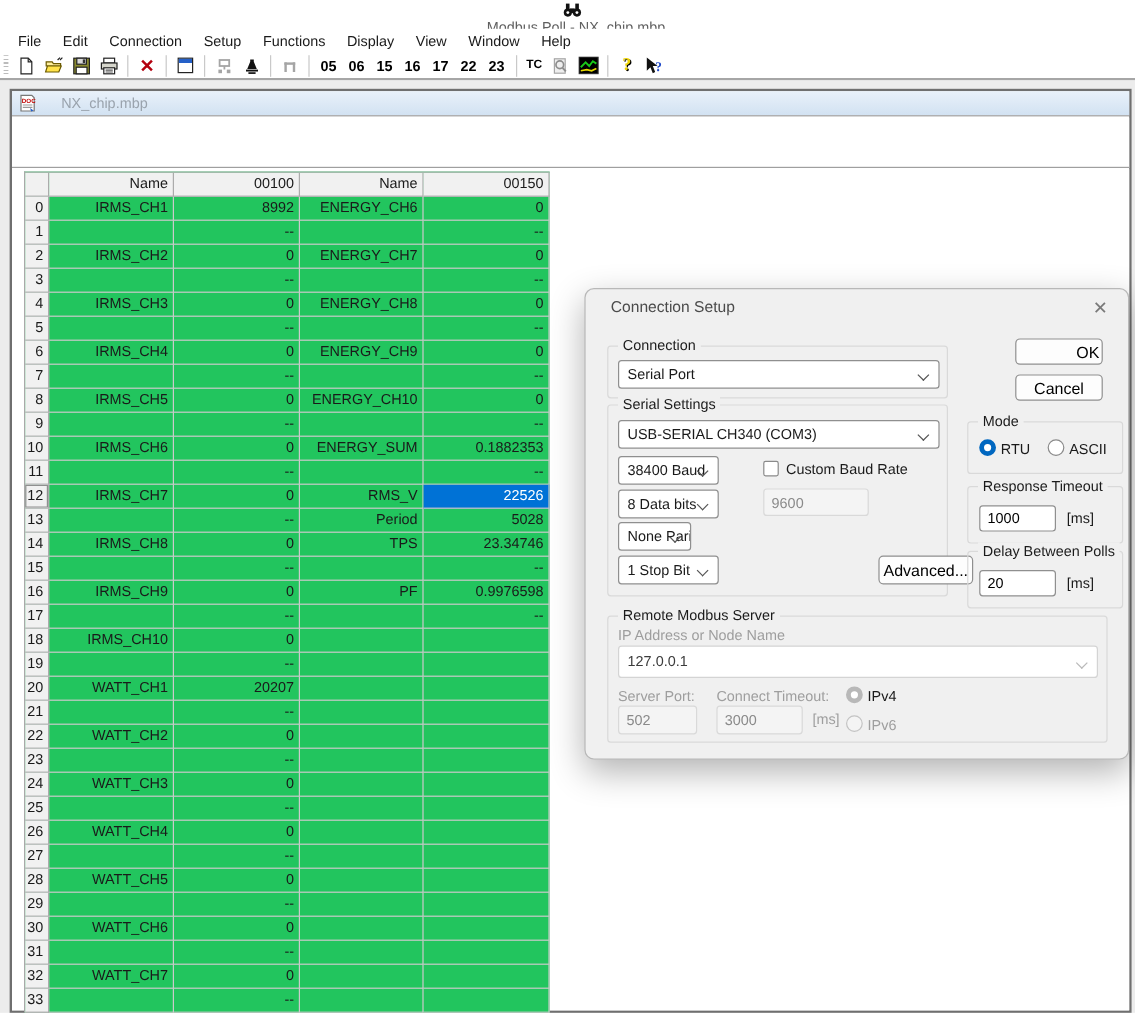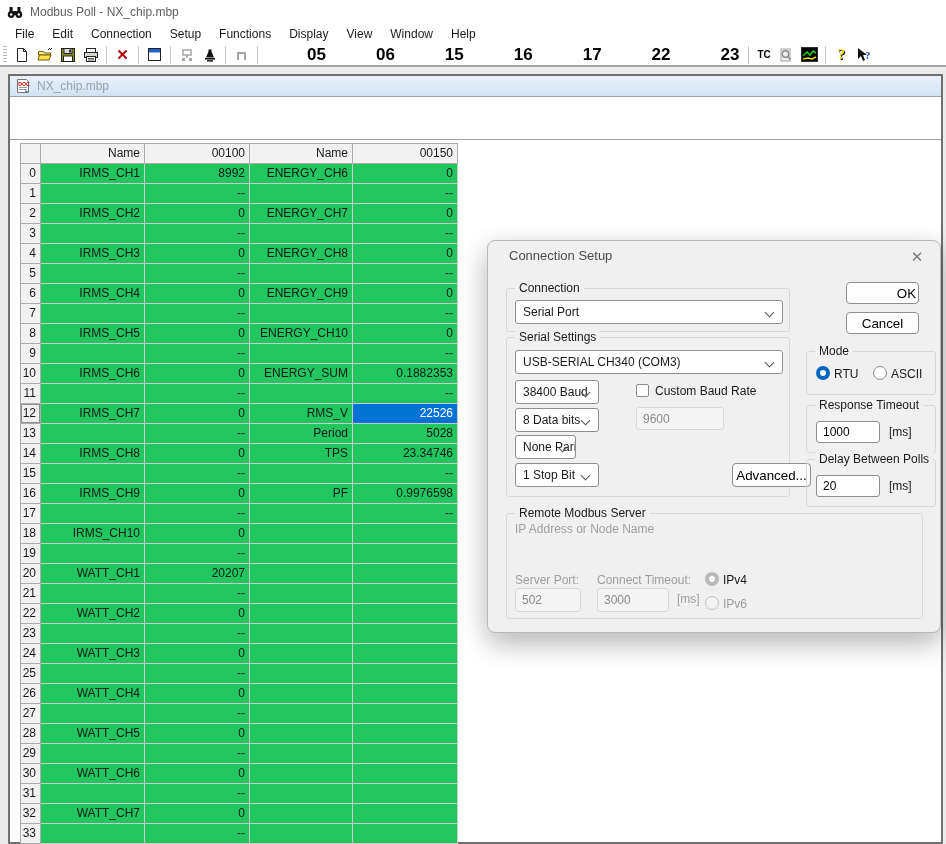--- a/index.html
+++ b/index.html
@@ -1,46 +1,46 @@
 <!DOCTYPE html>
 <html><head>
 <meta charset="utf-8">
 <style>
   * { margin:0; padding:0; box-sizing:border-box; }
   html,body { width:946px; height:844px; overflow:hidden; background:#fff;
     font-family:"Liberation Sans", sans-serif; font-size:12px; color:#1a1a1a; }
 
   
   .titlebar { position:absolute; left:0; top:0; width:946px; height:24px; background:#ffffff;
-    display:flex; align-items:center; padding-left:7px; }
+    display:flex; align-items:center; padding-left:7px;flex-direction:column; }
   .titlebar .apptitle { color:#5f5f5f; margin-left:7px; font-size:12px; }
   .menubar { position:absolute; left:0; top:24px; width:946px; height:20px; background:#ffffff;
     display:flex; align-items:center; padding-left:6px; }
   .menu-item { padding:2px 9px; color:#1a1a1a; cursor:default; }
   .toolbar { position:absolute; left:0; top:44px; width:946px; height:23px; background:#ffffff;
     border-bottom:2px solid #a6a6a6; display:flex; align-items:center; padding-left:2px; }
   .gripper { width:4px; height:18px; margin:0 3px 0 1px;
     background:repeating-linear-gradient(180deg,#bbb 0 1px,transparent 1px 3px); }
   .tbtn { width:23px; height:20px; display:flex; align-items:center; justify-content:center; }
   .tsep { width:1px; height:18px; background:#c9c9c9; margin:0 4px; }
-  .fnbtn { font-weight:bold; font-size:17px; padding:0 5px; color:#000;margin-left:40px; }
+  .fnbtn { font-weight:bold; font-size:12px; padding:0 5px; color:#000; }
   .tc { font-weight:bold; font-size:10px; padding:0 4px; color:#000; }
   .xicon { color:#b3000f; font-weight:bold; font-size:15px; }
   .pulse { width:9px; height:8px; border:2px solid #a5a5a5; border-bottom:none; margin-top:3px; }
   .helpq { color:#f0d500; font-weight:bold; font-size:15px; font-family:"Liberation Serif",serif;
     text-shadow:1px 1px 0 #000; }
 
   
   .mdi { position:absolute; left:0; top:67px; width:946px; height:777px; background:#ececec; }
   .child { position:absolute; left:8px; top:7px; right:3px; bottom:0; border:2px solid #6f6f6f;
     background:#ffffff; }
   .doc-titlebar { position:absolute; left:0; top:0; right:0; height:21px;
     background:linear-gradient(180deg,#e9f1fa,#d2e2f2); border-bottom:1px solid #9f9f9f;
     display:flex; align-items:center; padding-left:5px; }
-  .doc-title { color:#9aa3ad; margin-left:6px; }
+  .doc-title { color:#9aa3ad; margin-left:20px; }
   .status-area { position:absolute; left:0; top:22px; right:0; height:42px; background:#fff;
     border-bottom:1px solid #9f9f9f; padding:2px 0 0 7px; }
   .status-line { font-size:13px; color:#000; line-height:19px; }
   .conn-status { font-size:13px; line-height:19px; }
   .grid-area { position:absolute; left:0; top:65px; right:0; bottom:0; background:#fff; }
 
   
   .grid { position:absolute; left:10px; top:2px; display:grid;
     grid-template-columns:20px 104px 105px 103px 105px;
     border-top:1px solid #a9a9a9; border-left:1px solid #a9a9a9; background:#22c55e; }
@@ -468,20 +468,24 @@
 
   <div class="group" style="left:318px; top:218px; width:130px; height:48px;">
     <span class="legend">Delay Between Polls</span>
     <input class="field" style="left: 9px; top: 15px; width: 64px; height: 22px;" value="20">
     <span class="lbl" style="left:82px; top:19px;">[ms]</span>
   </div>
 
   <div class="group" style="left:18px; top:272px; width:417px; height:106px;">
     <span class="legend">Remote Modbus Server</span>
     <span class="lbl gray" style="left:8px; top:8px;">IP Address or Node Name</span>
+    <div class="combo dis" style="left:8px; top:24px; width:400px; height:27px; line-height:25px;">
+      <span>127.0.0.1</span>
+      <span class="chev" style="top:10px;"></span>
+    </div>
     <span class="lbl gray" style="left:8px; top:59px;">Server Port:</span>
     <input class="field dis" style="left: 8px; top: 74px; width: 66px; height: 24px;" value="502">
     <span class="lbl gray" style="left:90px; top:59px;">Connect Timeout:</span>
     <input class="field dis" style="left: 90px; top: 74px; width: 72px; height: 24px;" value="3000">
     <span class="lbl gray" style="left:170px; top:78px;">[ms]</span>
     <span class="radio dis-on" style="left:198px; top:58px;"></span>
     <span class="lbl" style="left:216px; top:59px;">IPv4</span>
     <span class="radio dis-off" style="left:198px; top:82px;"></span>
     <span class="lbl gray" style="left:216px; top:83px;">IPv6</span>
   </div>

